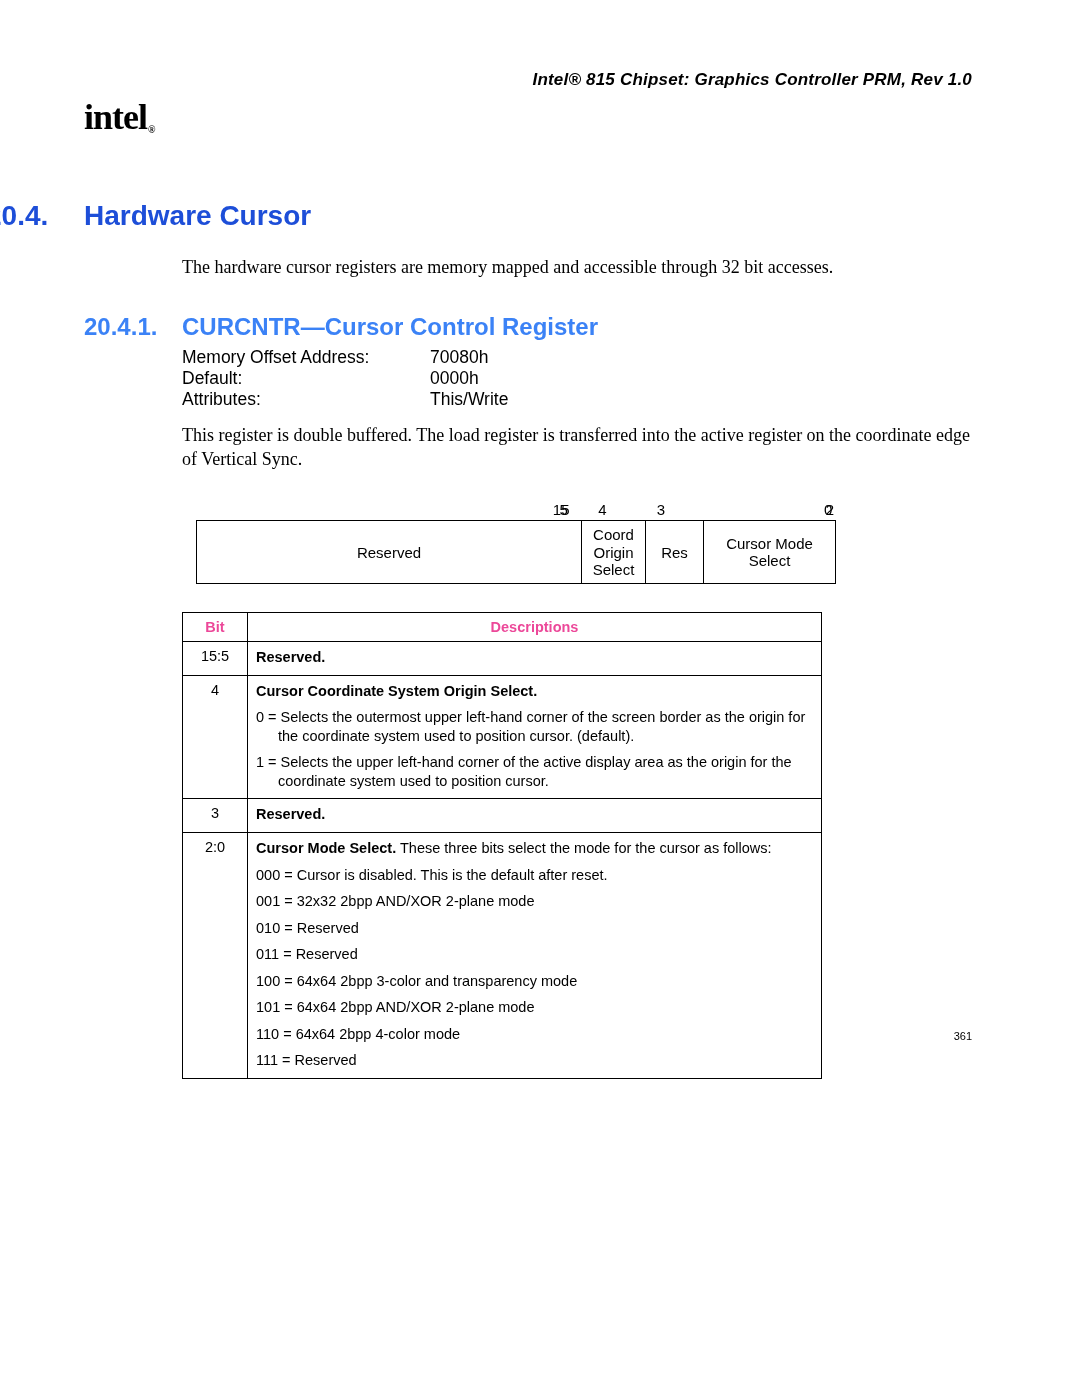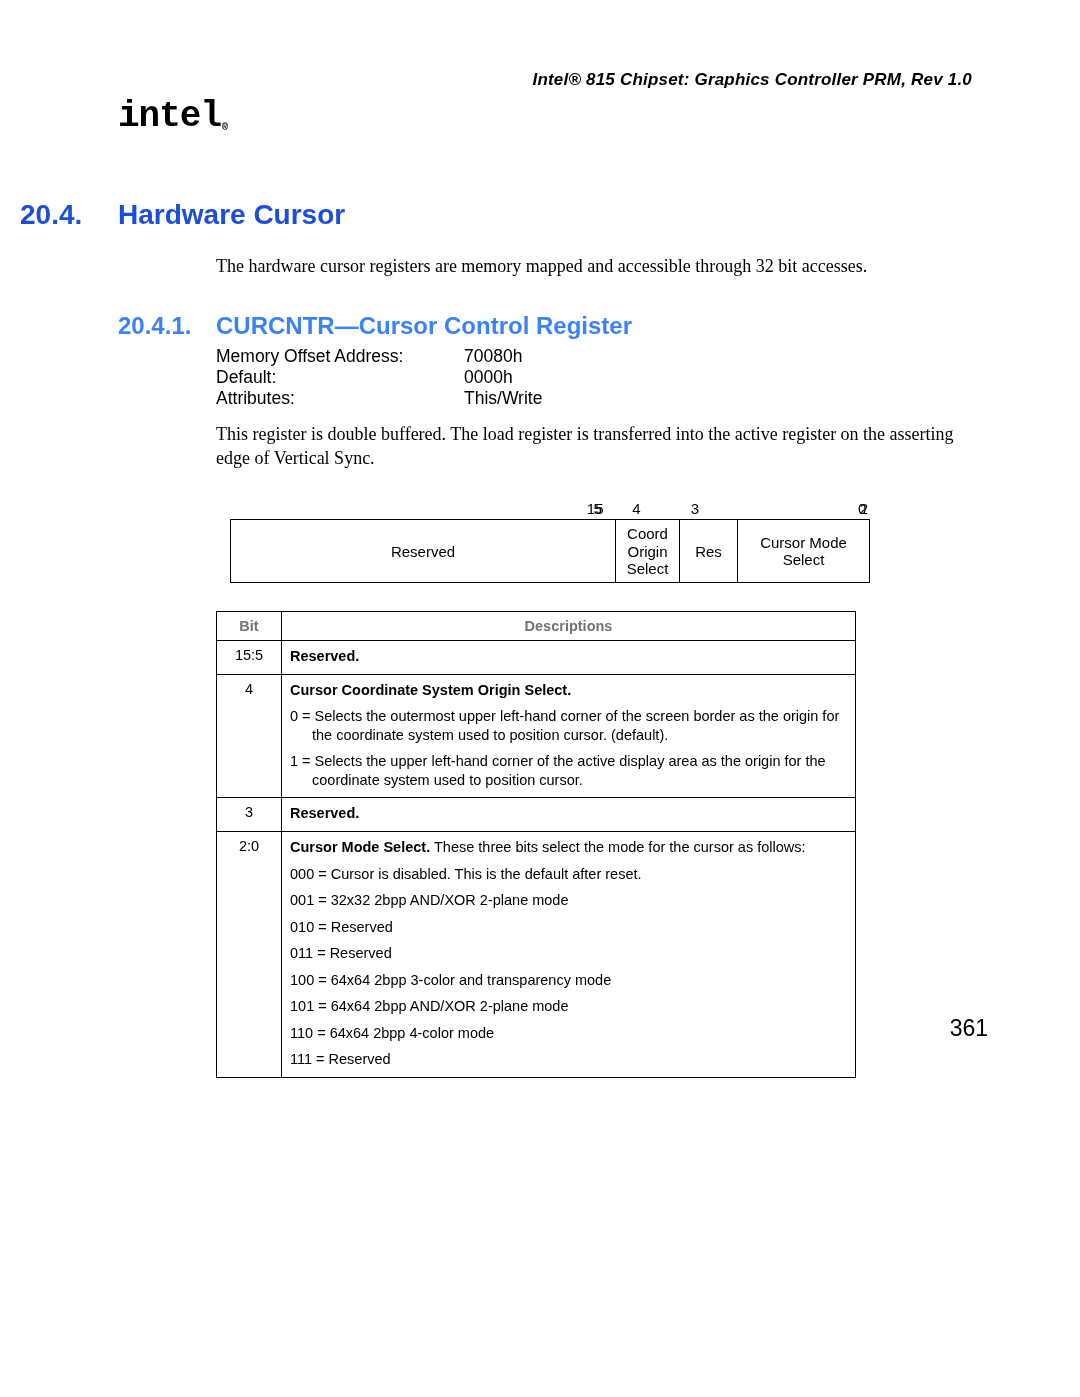--- a/index.html
+++ b/index.html
@@ -7,33 +7,33 @@
     padding: 0;
     background: #fff;
     font-family: "Times New Roman", Times, serif;
     color: #000;
   }
   .page {
     width: 1080px;
     height: 1098px;
     position: relative;
     box-sizing: border-box;
-    padding: 70px 108px 0 118px;
+    padding: 70px 108px 0 84px;
   }
   .doc-header {
     text-align: right;
     font-style: italic;
     font-weight: bold;
     font-family: Arial, Helvetica, sans-serif;
     font-size: 17px;
     letter-spacing: 0.2px;
   }
   .logo {
     margin-top: 6px;
-    font-family: Liberation Mono, monospace;
+    font-family: Liberation Serif, serif;
     font-weight: 800;
     font-size: 36px;
     letter-spacing: -1px;
   }
   .logo sub.r {
     font-size: 10px;
     vertical-align: baseline;
     position: relative;
     bottom: -4px;
     left: 1px;
@@ -100,36 +100,36 @@
     font-family: Arial, Helvetica, sans-serif;
     font-size: 14.5px;
   }
   table.desc th, table.desc td {
     border: 1px solid #000;
     padding: 6px 8px;
     vertical-align: top;
     text-align: left;
   }
   table.desc th {
-    color: #737373;
+    color: #ec4899;
     font-weight: bold;
     text-align: center;
   }
   table.desc td.bitcol { text-align:center; width:48px; }
   table.desc .bold-line { font-weight: bold; }
   table.desc p { margin: 0 0 8px 0; line-height:1.28; }
   table.desc p:last-child { margin-bottom: 2px; }
   table.desc p.indent { padding-left: 22px; text-indent: -22px; }
 
   .pagenum {
     position: absolute;
     bottom: 56px;
-    right: 92px;
-    font-family: Arial, Helvetica, sans-serif;
-    font-size: 23px;
+    right: 108px;
+    font-family: Arial, Helvetica, sans-serif;
+    font-size: 11px;
     margin-left: 46px;
   }
 </style>
 </head>
 <body>
 
 <div class="page">
 
   <div class="doc-header">Intel® 815 Chipset: Graphics Controller PRM, Rev 1.0</div>
 
@@ -157,21 +157,21 @@
       <div class="kv-row">
         <div class="k">Default:</div>
         <div>0000h</div>
       </div>
       <div class="kv-row">
         <div class="k">Attributes:</div>
         <div>This/Write</div>
       </div>
     </div>
 
-    <p class="body" style="margin-top:14px;">This register is double buffered. The load register is transferred into the active register on the asserting edge of Vertical Sync.</p>
+    <p class="body" style="margin-top:14px;">This register is double buffered. The load register is transferred into the active register on the coordinate edge of Vertical Sync.</p>
 
     <div class="bitfield" style="width:640px; margin-left:14px;">
       <div class="bit-labels">
         <div class="l-left" style="width:386px;">15</div>
         <div class="l-right" style="width:0;position:relative;left:-10px;">5</div>
         <div style="width:64px;">4</div>
         <div style="width:58px;">3</div>
         <div class="l-left" style="width:132px;padding-left:18px;">2</div>
         <div class="l-right" style="width:0;position:relative;left:-10px;">0</div>
       </div>

